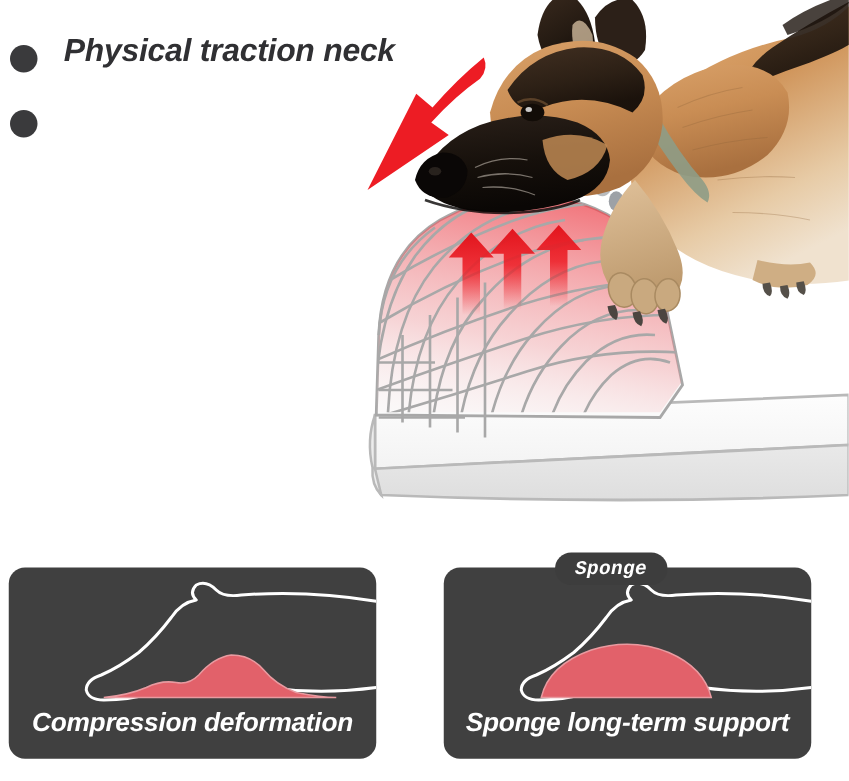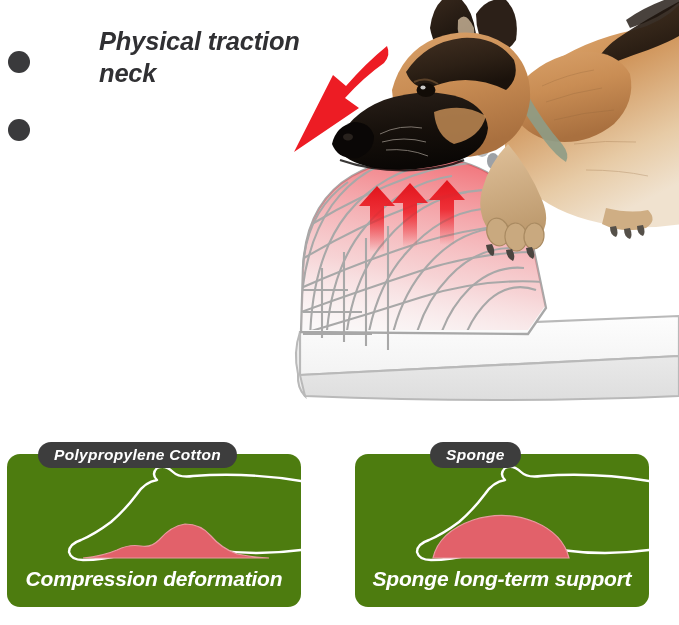--- a/index.html
+++ b/index.html
@@ -26,23 +26,22 @@
 
   
   #bullet-list {
     position: absolute;
     left: 0; top: 26px;
     width: 330px;
     z-index: 6;
   }
   .bullet-row {
     display: flex;
-    align-items: center;
+    align-items: flex-end;
     margin-bottom: 22px;
-    gap: 48px;
   }
   .bullet-dot {
     width: 22px;
     height: 22px;
     border-radius: 50%;
     background: #3a3a3c;
     flex: 0 0 auto;
     margin: 8px 21px 0 8px;
   }
   .bullet-text {
@@ -78,21 +77,21 @@
     position: absolute;
     left: 0; top: 440px;
     width: 679px;
     height: 185px;
   }
   .panel {
     position: absolute;
     top: 14px;
     width: 294px;
     height: 153px;
-    background: #4d7c0f;
+    background: #404040;
     border-radius: 13px;
     overflow: hidden;
   }
   #panel-left  { left: 7px; }
   #panel-right { left: 355px; }
 
   .panel-svg {
     position: absolute;
     left: 0; top: 0;
     width: 294px;
@@ -123,21 +122,21 @@
     color: #ffffff;
     border-radius: 13px;
     font-size: 15.5px;
     font-weight: bold;
     font-style: italic;
     letter-spacing: 0.3px;
     white-space: nowrap;
     z-index: 9;
   }
   #badge-left  { left: 38px; }
-  #badge-right { left: 430px; }
+  #badge-right { left: 444px; font-family: Liberation Mono, monospace; }
 </style>
 </head>
 <body>
 
 <div id="hero">
 
   <div id="bullet-list">
     <div class="bullet-row">
       <div class="bullet-dot"></div>
       <div class="bullet-text">Physical traction neck</div>
@@ -373,15 +372,14 @@
       <path d="M294 27 Q240 18 186 22 Q172 24 166 18 Q158 10 150 14
                Q144 20 150 26 Q138 28 130 40 Q118 56 104 68
                Q88 80 74 86 Q62 90 62 98 Q64 106 76 106
                Q96 106 118 100 Q160 90 206 96 Q250 102 294 96" fill="none" stroke="#ffffff" stroke-width="2.4" stroke-linecap="round" stroke-linejoin="round"></path>
 
       <path d="M78 104 Q84 78 118 66 Q150 56 180 68 Q208 80 214 104 Z" fill="#e2616a" stroke="#e89aa0" stroke-width="1.2"></path>
     </svg>
     <div class="panel-caption">Sponge long-term support</div>
   </div>
 
-  <div class="badge" id="badge-left">Polypropylene Cotton</div>
   <div class="badge" id="badge-right">Sponge</div>
 </div>
 
 </body></html>

